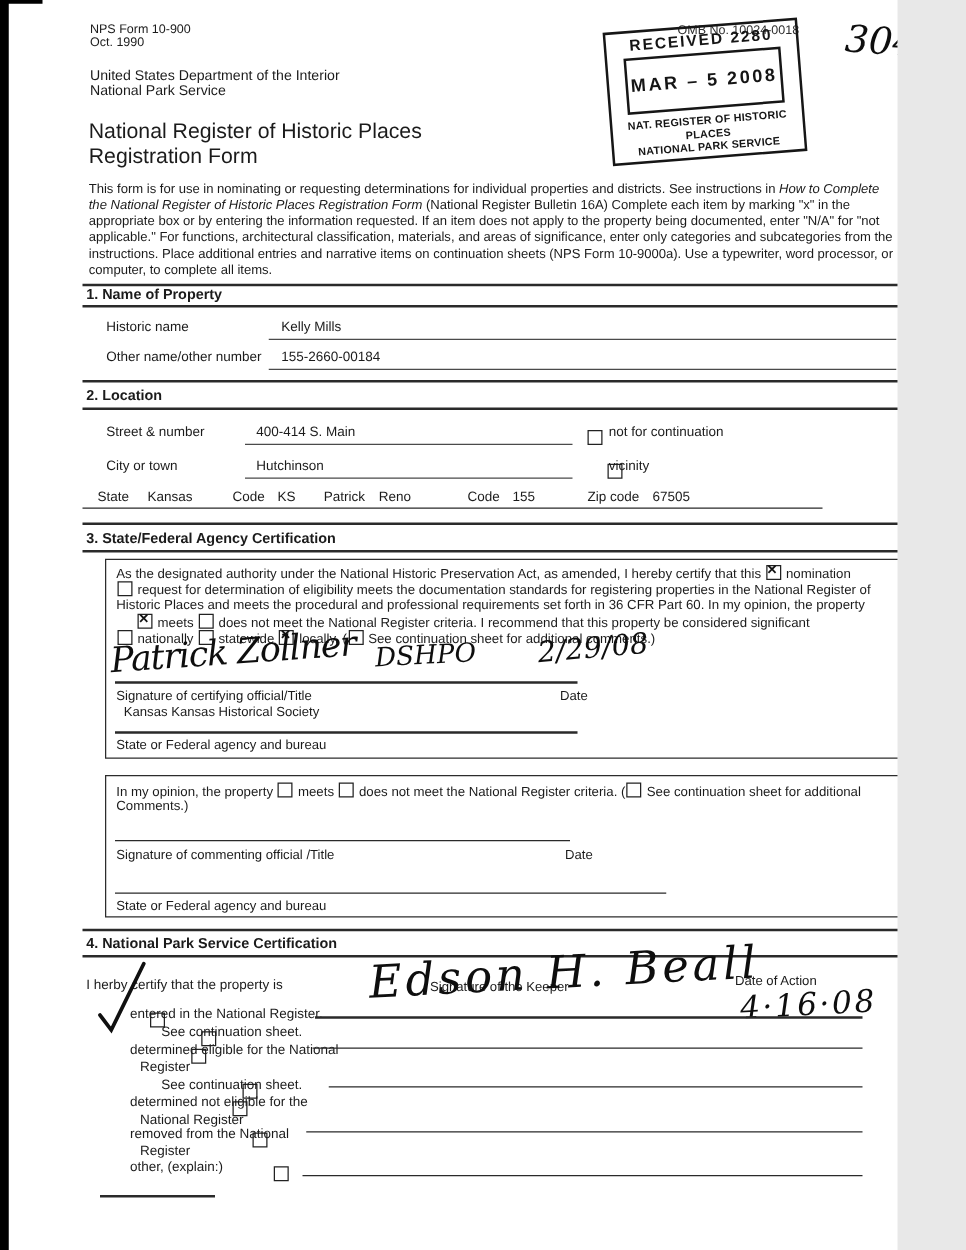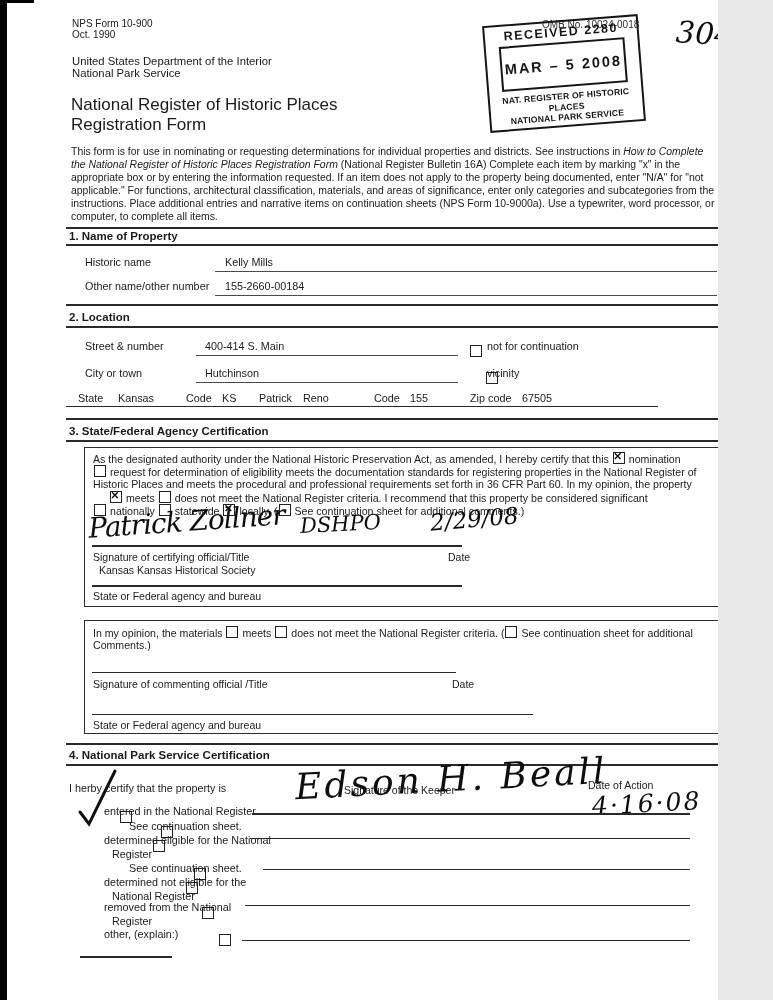--- a/index.html
+++ b/index.html
@@ -140,21 +140,21 @@
   <div class="hl" style="left:92px;top:545px;width:370px;height:1.5px"></div>
   <div class="abs t105" style="left:93px;top:551px">Signature of certifying official/Title</div>
   <div class="abs t105" style="left:448px;top:551px">Date</div>
   <div class="abs t105" style="left:99px;top:564px">Kansas Kansas Historical Society</div>
   <div class="hl" style="left:92px;top:585px;width:370px;height:1.5px"></div>
   <div class="abs t105" style="left:93px;top:590px">State or Federal agency and bureau</div>
 
   
   <div class="box" style="left:84px;top:620px;width:634px;height:112px"></div>
   <div class="cert-line" style="left:93px;top:626px">
-    <span>In my opinion, the materials </span><span class="cbx mcb"></span><span>meets</span>&nbsp;<span class="cbx mcb"></span><span>does not meet the National Register criteria.  (</span><span class="cbx mcb"></span><span>See continuation sheet for additional</span>
+    <span>In my opinion, the property </span><span class="cbx mcb"></span><span>meets</span>&nbsp;<span class="cbx mcb"></span><span>does not meet the National Register criteria.  (</span><span class="cbx mcb"></span><span>See continuation sheet for additional</span>
   </div>
   <div class="cert-line" style="left:93px;top:639px">
     <span>Comments.)</span>
   </div>
   <div class="hl" style="left:92px;top:672px;width:364px;height:1.3px"></div>
   <div class="abs t105" style="left:93px;top:678px">Signature of commenting official /Title</div>
   <div class="abs t105" style="left:452px;top:678px">Date</div>
   <div class="hl" style="left:92px;top:714px;width:441px;height:1.3px"></div>
   <div class="abs t105" style="left:93px;top:719px">State or Federal agency and bureau</div>
 

